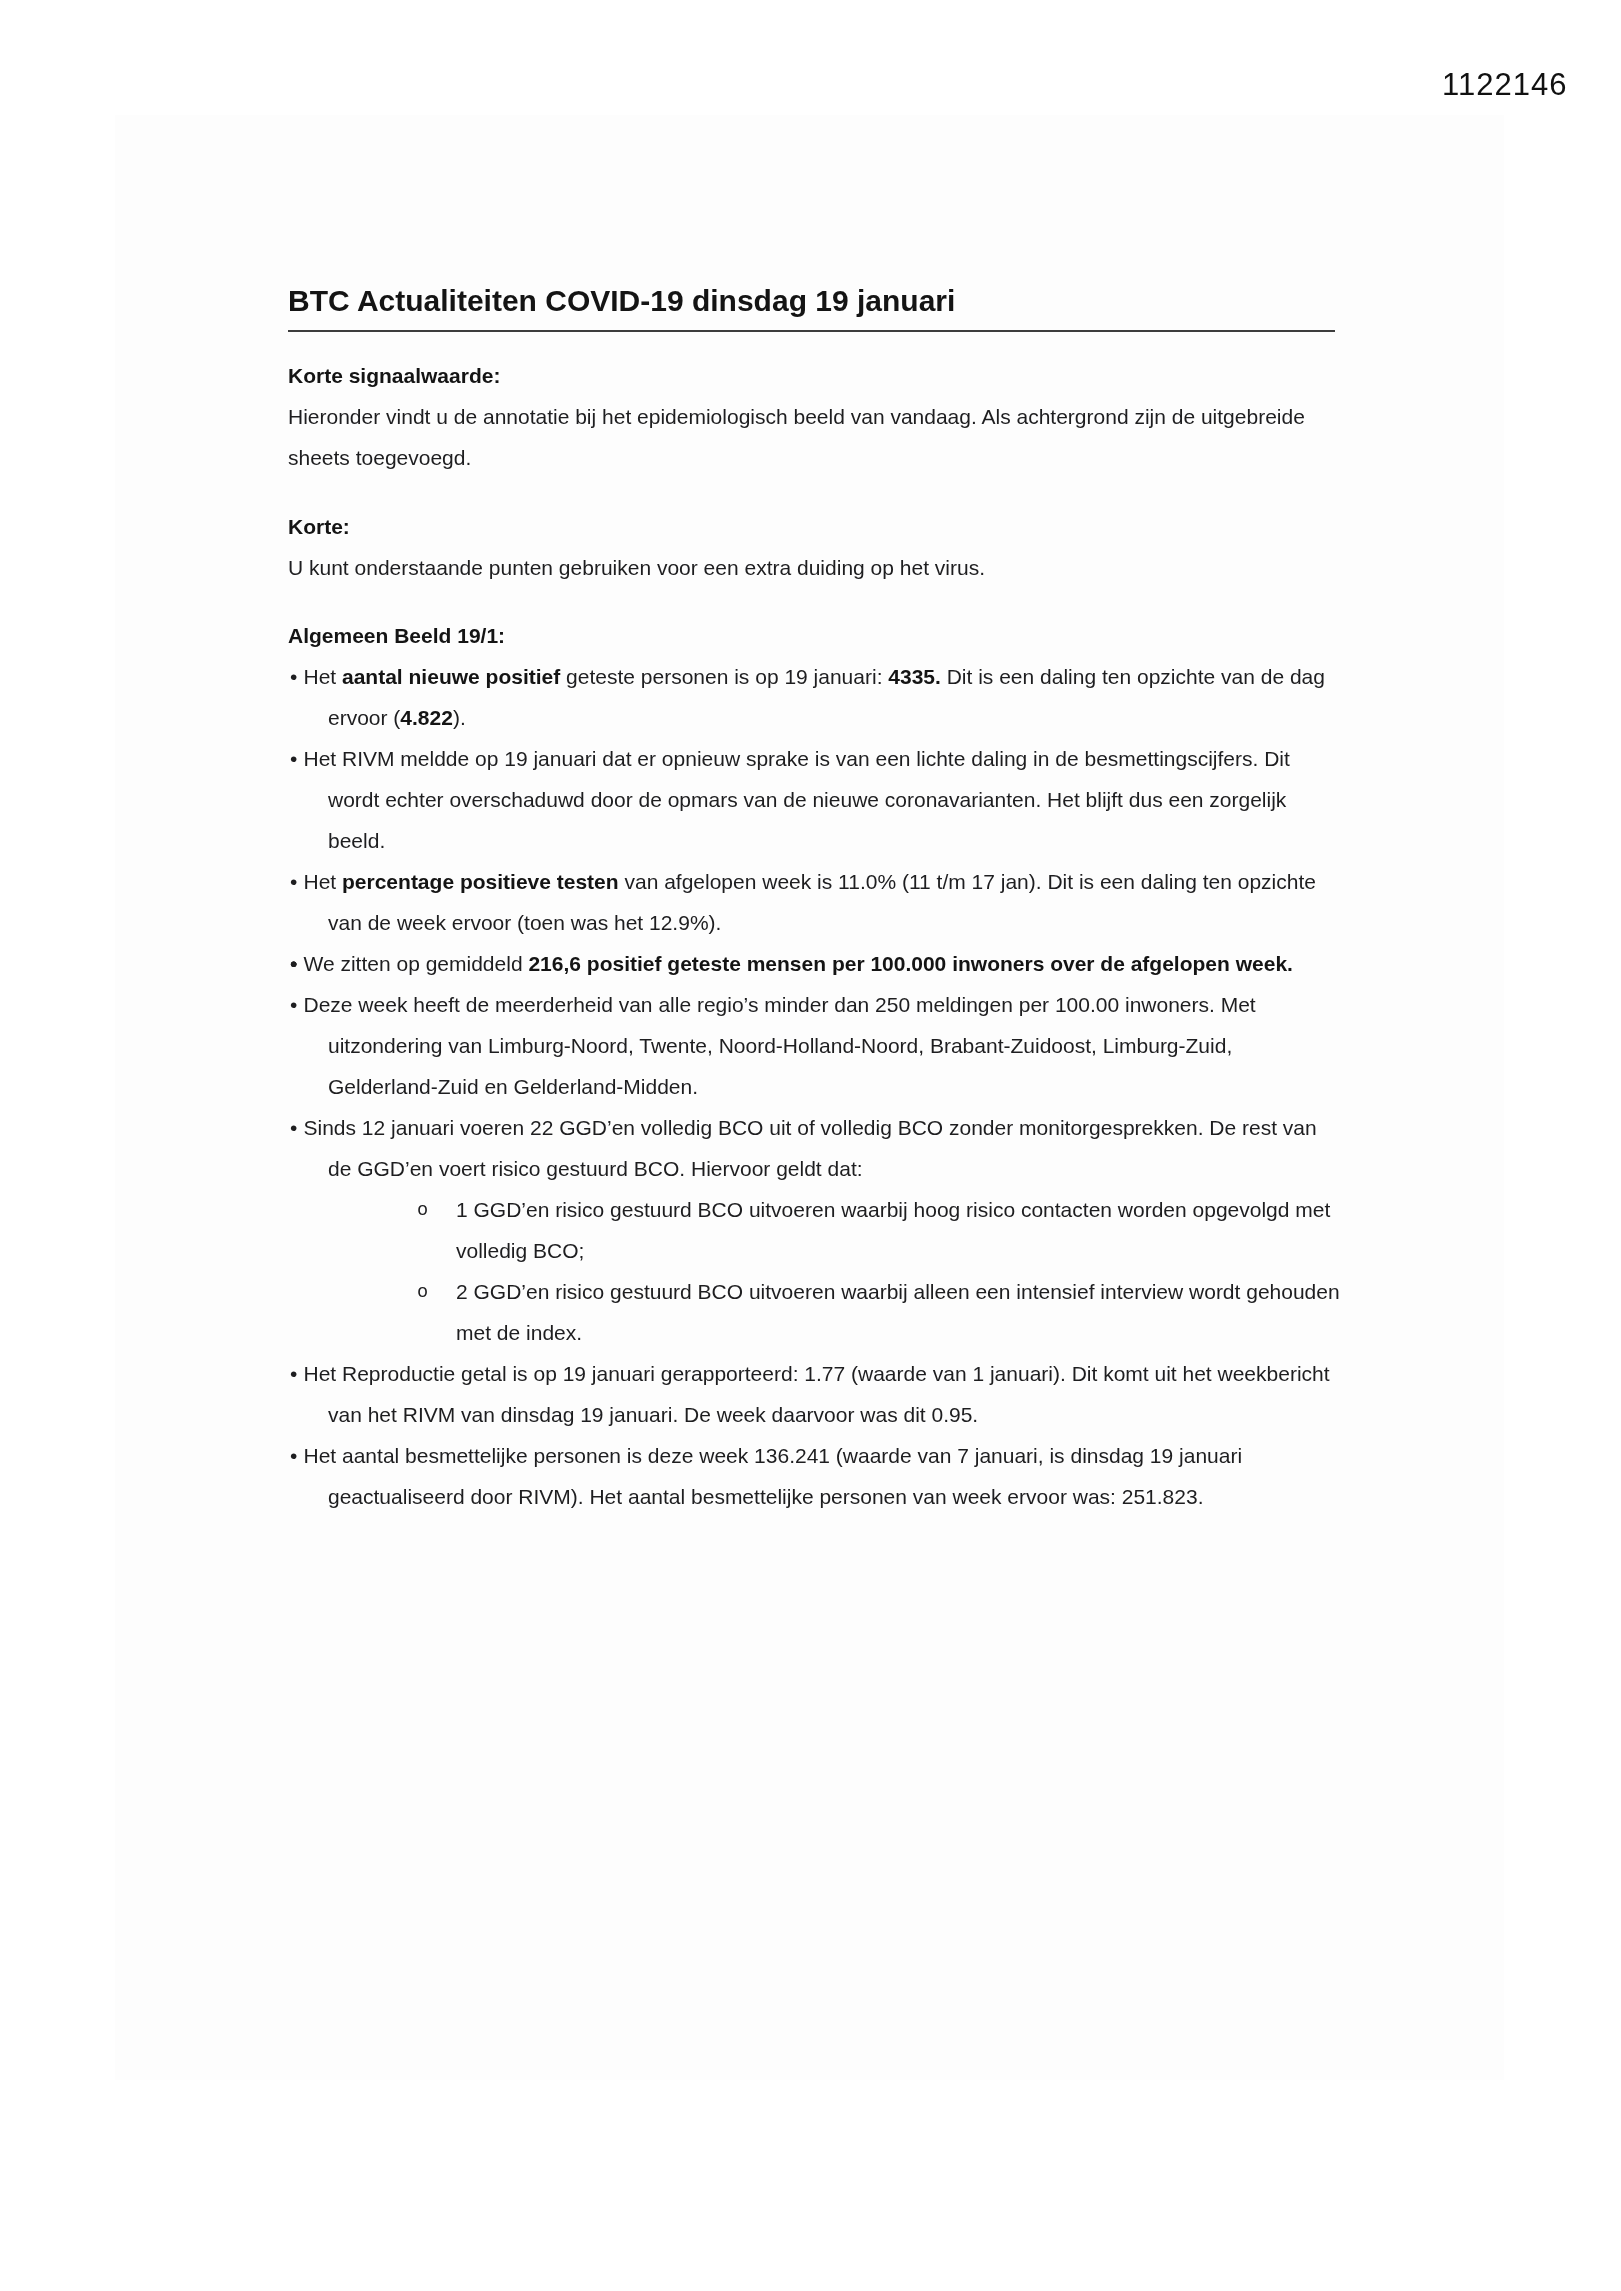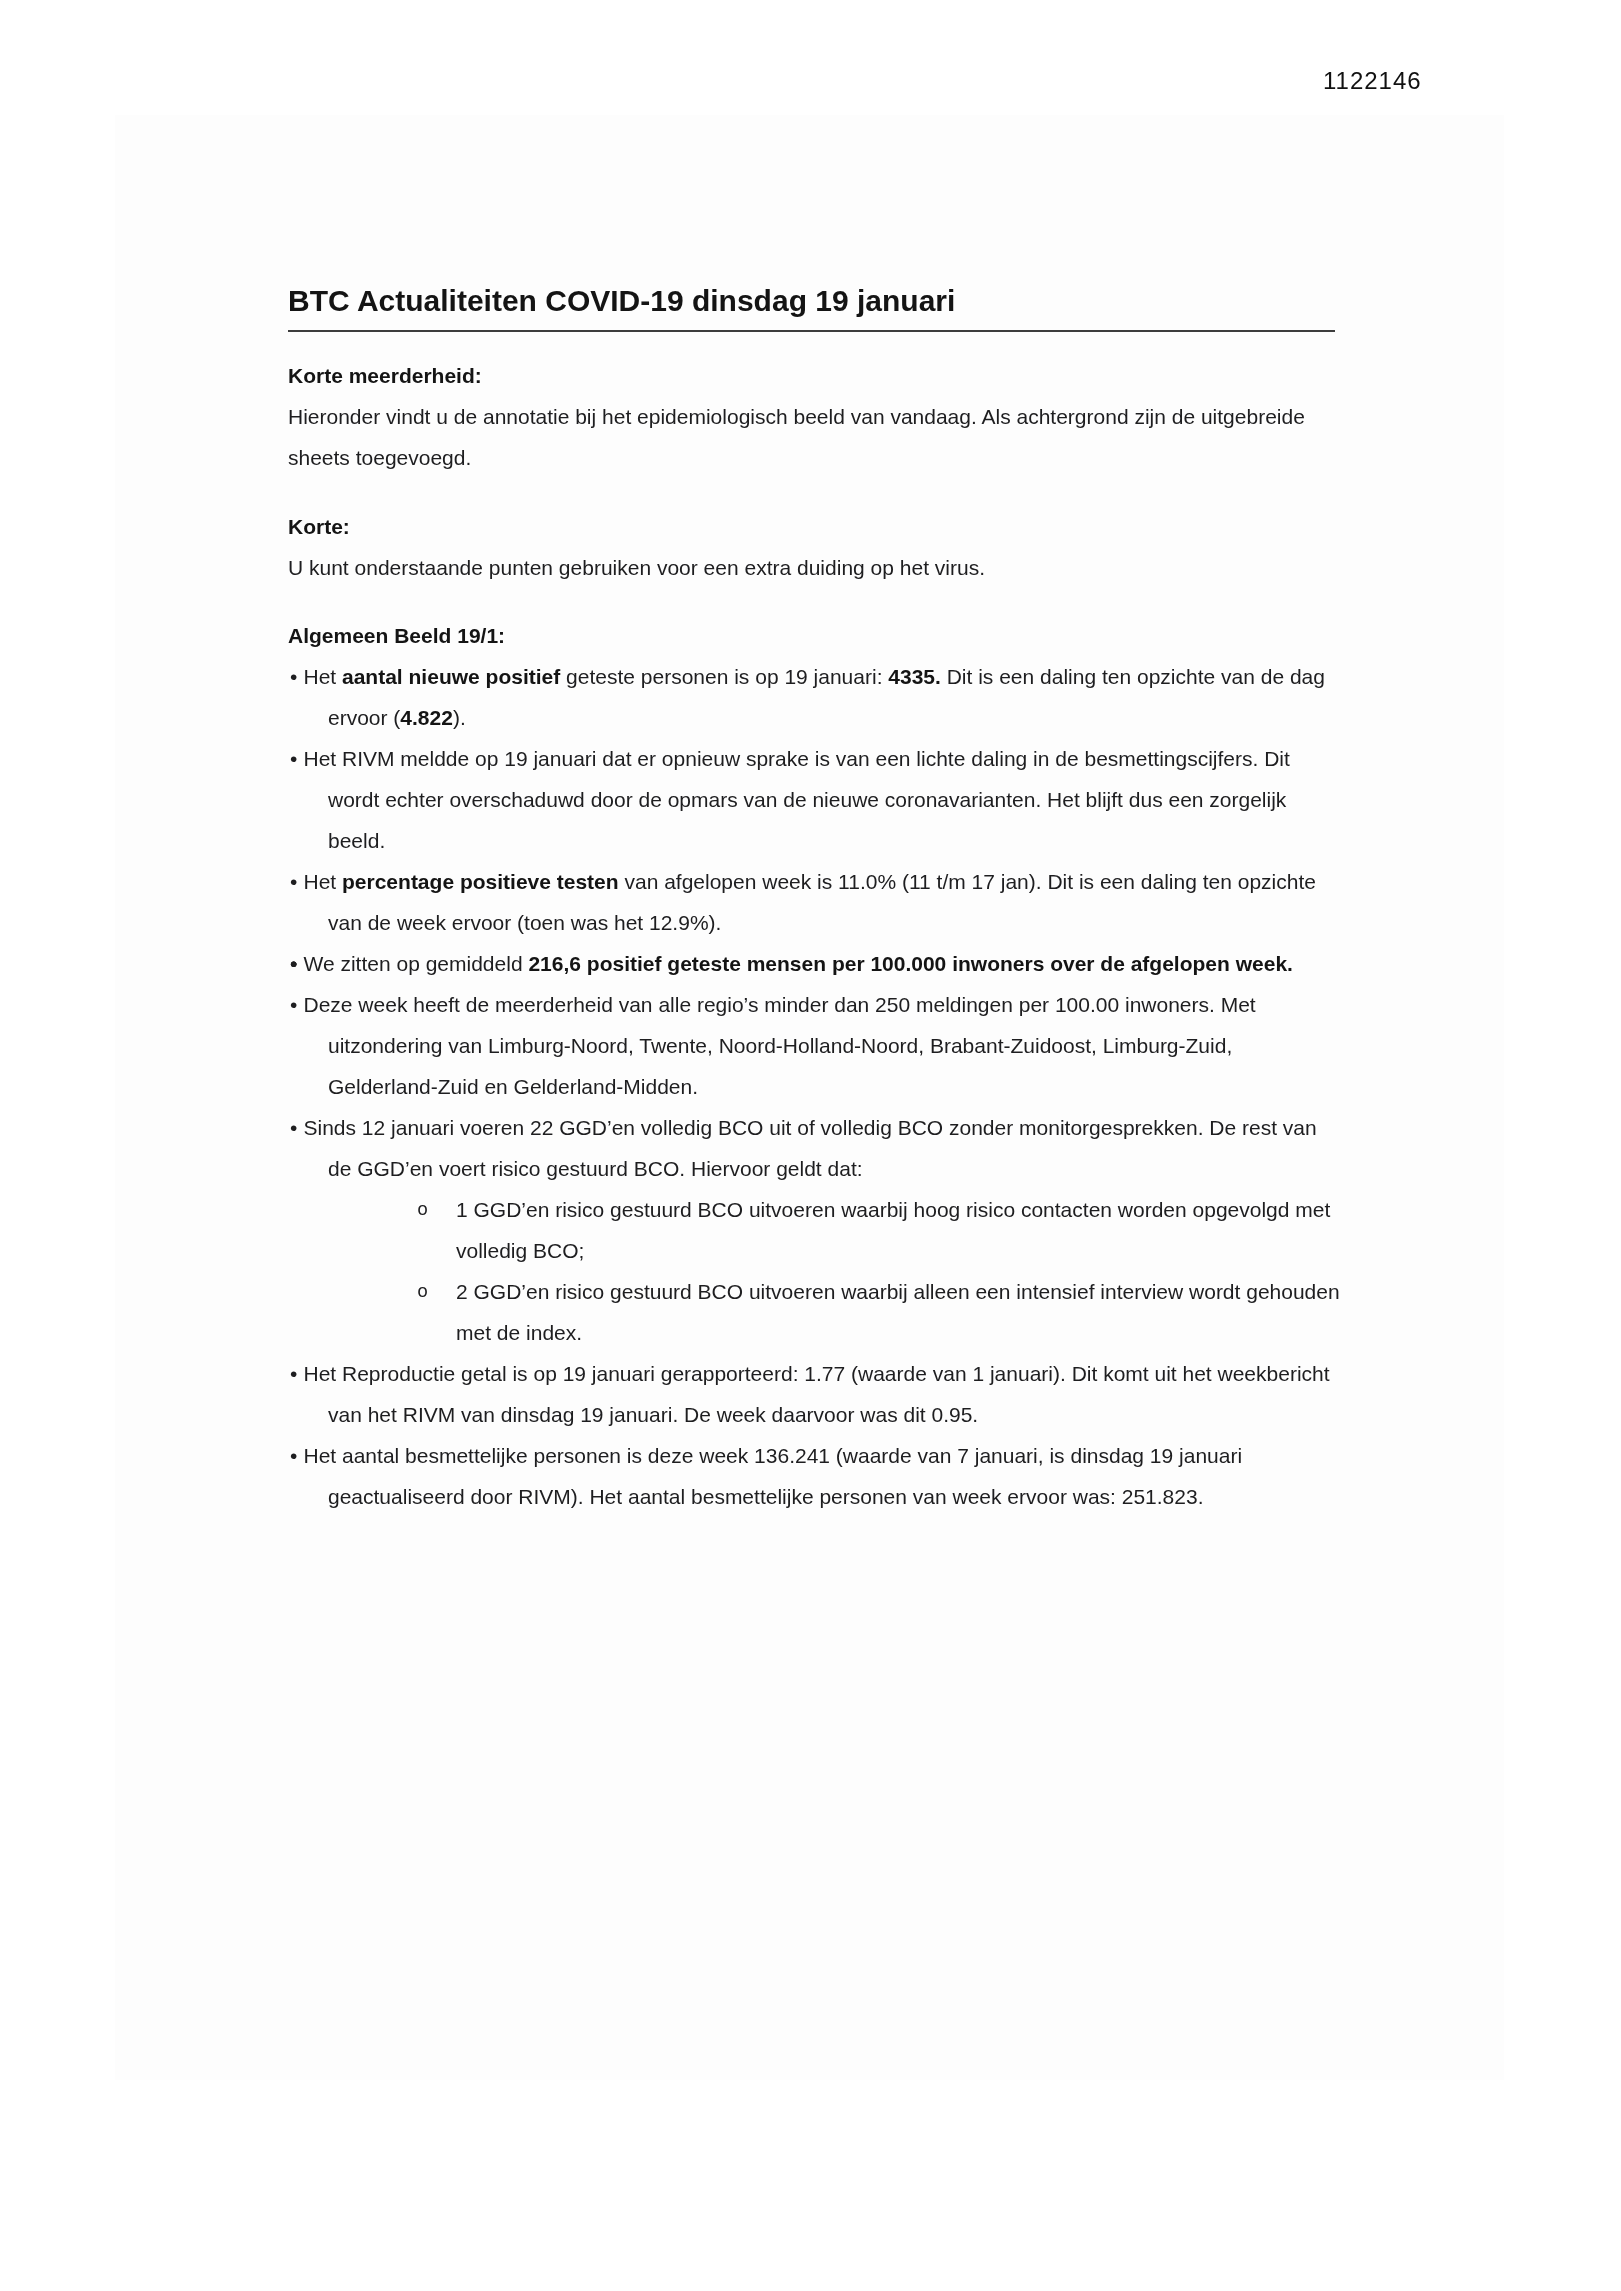--- a/index.html
+++ b/index.html
@@ -1,22 +1,22 @@
 <!DOCTYPE html>
 <html><head>
 <meta charset="utf-8">
 <style>
   html, body { margin:0; padding:0; background:#ffffff; }
   .canvas {
     position:relative; width:1621px; height:2292px; background:#ffffff;
     font-family:"Liberation Sans", sans-serif; color:#1d1d1f; overflow:hidden;
   }
   .page-number {
-    position:absolute; left:1323px; top:67px;
-    font-size:24px; letter-spacing:1px; color:#111111;
+    position:absolute; left:1442px; top:67px;
+    font-size:31px; letter-spacing:1px; color:#111111;
   }
   .page {
     position:absolute; left:115px; top:115px; width:1389px; height:1965px;
     background:#fdfdfd;
   }
   .content {
     position:absolute; left:173px; top:169px; width:1054px;
   }
   .doc-title {
     font-size:30px; font-weight:700; color:#141414;
@@ -43,21 +43,21 @@
 </style>
 </head>
 <body>
 
 <div class="canvas">
   <div class="page-number">1122146</div>
   <div class="page">
     <div class="content">
       <div class="doc-title">BTC Actualiteiten COVID-19 dinsdag 19 januari</div>
       <div class="doc-body" id="doc-body">
-          <div class="block heading"><span class="run bold">Korte meerderheid:</span></div>
+          <div class="block heading"><span class="run bold">Korte signaalwaarde:</span></div>
           <div class="block para"><span class="run">Hieronder vindt u de annotatie bij het epidemiologisch beeld van vandaag. Als achtergrond zijn de uitgebreide sheets toegevoegd.</span></div>
           <div class="block spacer"></div>
           <div class="block heading"><span class="run bold">Korte:</span></div>
           <div class="block para"><span class="run">U kunt onderstaande punten gebruiken voor een extra duiding op het virus.</span></div>
           <div class="block spacer"></div>
           <div class="block heading"><span class="run bold">Algemeen Beeld 19/1:</span></div>
           <div class="block bullet"><span class="marker">•</span><span class="run">Het </span><span class="run bold">aantal nieuwe positief </span><span class="run">geteste personen is op 19 januari: </span><span class="run bold">4335.</span><span class="run"> Dit is een daling ten opzichte van de dag ervoor (</span><span class="run bold">4.822</span><span class="run">).</span></div>
           <div class="block bullet"><span class="marker">•</span><span class="run">Het RIVM meldde op 19 januari dat er opnieuw sprake is van een lichte daling in de besmettingscijfers. Dit wordt echter overschaduwd door de opmars van de nieuwe coronavarianten. Het blijft dus een zorgelijk beeld.</span></div>
           <div class="block bullet"><span class="marker">•</span><span class="run">Het </span><span class="run bold">percentage positieve testen</span><span class="run"> van afgelopen week is 11.0% (11 t/m 17 jan). Dit is een daling ten opzichte van de week ervoor (toen was het 12.9%).</span></div>
           <div class="block bullet"><span class="marker">•</span></div>

